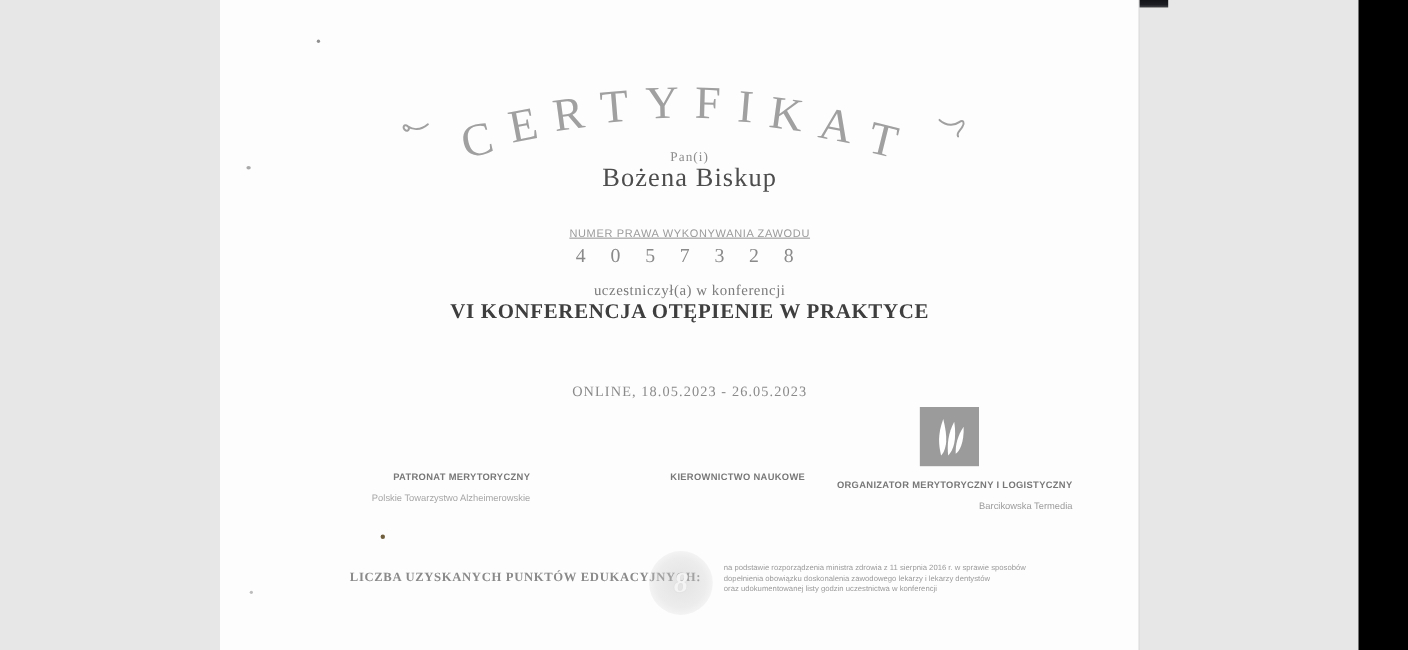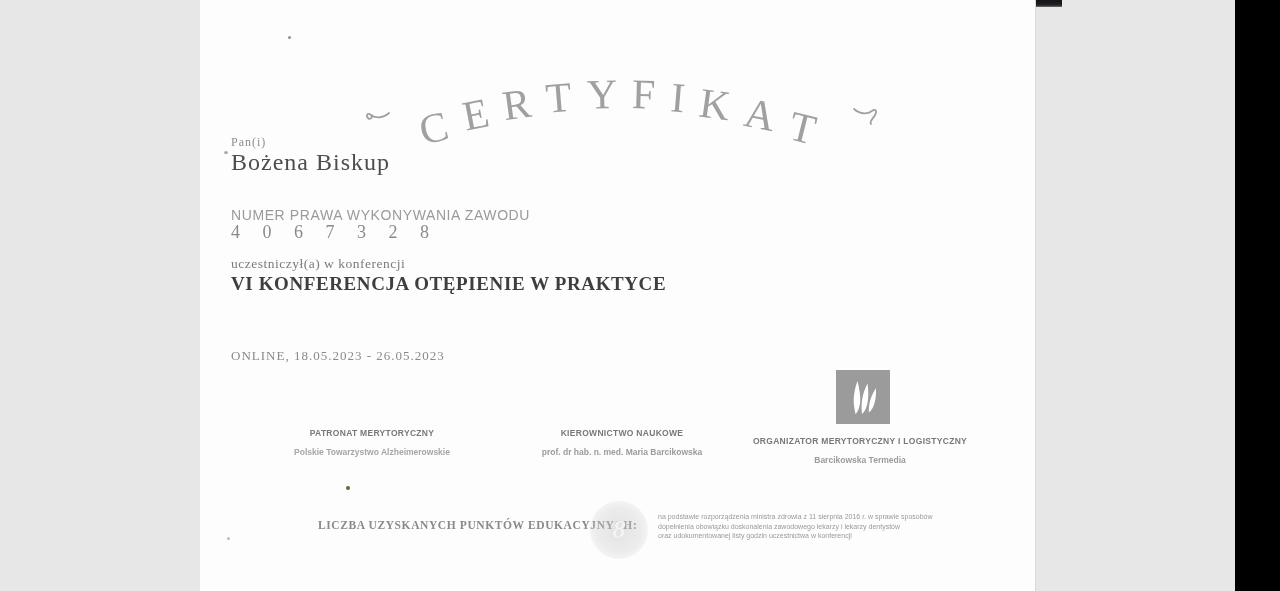--- a/index.html
+++ b/index.html
@@ -47,51 +47,51 @@
     color: #a0a0a0;
     letter-spacing: 0;
     white-space: nowrap;
   }
   .arch-title span { display: inline-block; }
 
   .flourish { position: absolute; color: #a0a0a0; }
   .flourish-left  { left: 160px; top: 106px; }
   .flourish-right { right: 152px; top: 102px; transform: scaleX(-1); }
 
-  .centered { position: absolute; left: 12px; width: 100%; text-align: left; padding-left: 19px; }
+  .centered { position: absolute; left: 0; width: 100%; text-align: center; padding-left: 19px; }
 
   .salutation { top: 135px; font-size: 12px; color: #8d8d8d; letter-spacing: 1px; }
   .recipient  { top: 149px; font-size: 24px; color: #4d4d4d; letter-spacing: 1px; }
 
   .license-label {
     top: 207px; font-family: "Liberation Sans", sans-serif;
-    font-size: 14px; color: #9a9a9a; letter-spacing: .6px;
+    font-size: 10px; color: #9a9a9a; letter-spacing: .6px; text-decoration: underline;
   }
   .license-number { top: 222px; font-size: 18px; color: #8a8a8a; letter-spacing: 9px; }
 
   .participation { top: 256px; font-size: 13.5px; color: #7b7b7b; letter-spacing: .5px; }
 
   .conference-title {
     top: 273px; font-size: 19px; font-weight: bold;
     color: #3e3e3e; letter-spacing: .6px;
   }
 
   .event-date { top: 348px; font-size: 13px; color: #8a8a8a; letter-spacing: 1px; }
 
   .logo-box { position: absolute; left: 636px; top: 370px; width: 54px; height: 54px; }
 
   .col {
     position: absolute;
     font-family: "Liberation Sans", sans-serif;
-    text-align: center;
+    text-align: right;
   }
   .col-header { font-size: 8.5px; font-weight: bold; color: #787878; letter-spacing: .3px; }
-  .col-sub    { margin-top: 8px; font-size: 8.5px; color: #9b9b9b; line-height: 12px; font-weight: bold; }
+  .col-sub    { margin-top: 8px; font-size: 8.5px; color: #9b9b9b; line-height: 12px; }
   .col-patronage  { left: 62px;  top: 428px; width: 220px; }
-  .col-scientific { left: 292px; top: 428px; width: 260px; }
+  .col-scientific { left: 272px; top: 428px; width: 260px; }
   .col-organizer  { left: 545px; top: 436px; width: 230px; }
   .col-patronage .col-sub { color: #a6a6a6; }
 
   .points-label {
     position: absolute; left: 118px; top: 519px;
     font-size: 11.5px; font-weight: bold;
     color: #8a8a8a; letter-spacing: .6px;
   }
 
   .stamp {
@@ -150,21 +150,21 @@
   <span class="flourish flourish-right">
     <svg width="30" height="24" viewBox="0 0 30 24">
       <path d="M29,7 C22,13 15,12 11,9 C7,6 6,10 8,13 C10,17 14,19 12,22" fill="none" stroke="currentColor" stroke-width="1.8" stroke-linecap="round"></path>
     </svg>
   </span>
 
   <div class="centered salutation">Pan(i)</div>
   <div class="centered recipient">Bożena Biskup</div>
 
   <div class="centered license-label">NUMER PRAWA WYKONYWANIA ZAWODU</div>
-  <div class="centered license-number">4 0 6 7 3 2 8</div>
+  <div class="centered license-number">4 0 5 7 3 2 8</div>
 
   <div class="centered conference-title">VI KONFERENCJA OTĘPIENIE W PRAKTYCE</div>
   <div class="centered participation">uczestniczył(a) w konferencji</div>
 
   <div class="centered event-date">ONLINE, 18.05.2023 - 26.05.2023</div>
 
   <div class="logo-box">
     <svg width="54" height="54" viewBox="0 0 54 54">
       <rect x="0" y="0" width="54" height="54" fill="#9b9b9b"></rect>
       <path d="M19.5,44 C17.5,35 16,26 21.5,11 C23.5,19 24.5,26 24.2,31.5 C23.6,37.5 21.8,42 19.5,44 Z" fill="#ffffff"></path>
@@ -174,21 +174,20 @@
   </div>
 
   <div class="col col-patronage">
     <div class="col-header">PATRONAT MERYTORYCZNY</div>
     <div class="col-sub">Polskie Towarzystwo Alzheimerowskie</div>
   </div>
 
   <div class="col col-scientific">
     <div class="col-header">KIEROWNICTWO NAUKOWE</div>
     <div class="col-sub">
-      <div>prof. dr hab. n. med. Maria Barcikowska</div>
     </div>
   </div>
 
   <div class="col col-organizer">
     <div class="col-header">ORGANIZATOR MERYTORYCZNY I LOGISTYCZNY</div>
     <div class="col-sub">Barcikowska Termedia</div>
   </div>
 
   <div class="points-label">LICZBA UZYSKANYCH PUNKTÓW EDUKACYJNYCH:</div>
 

